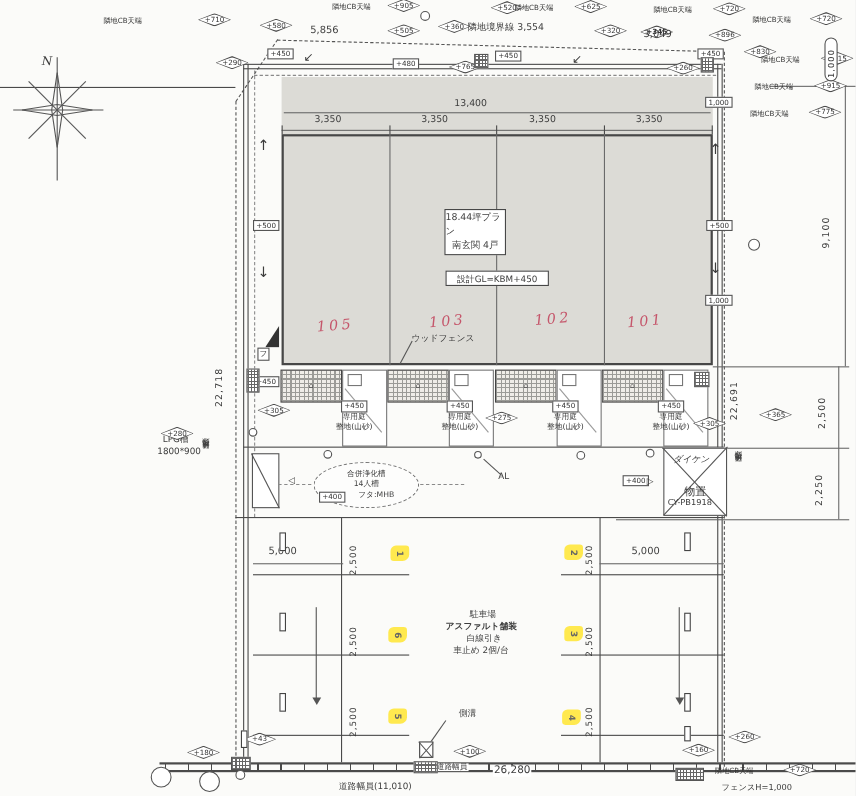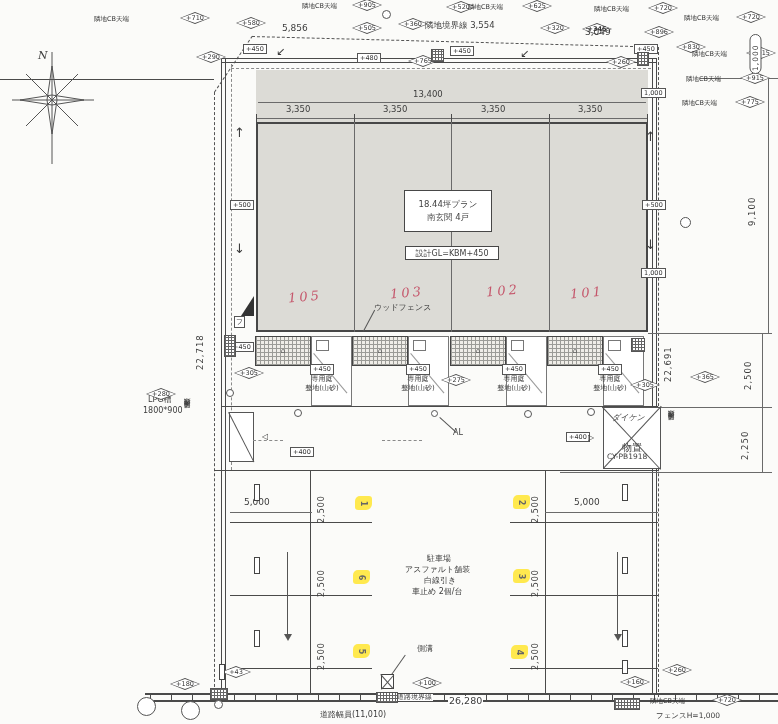--- a/index.html
+++ b/index.html
@@ -92,21 +92,21 @@
   <div class="vl" style="left:549px;top:122px;height:210px;background:#6a6a6a;"></div>
 
   <div class="hl" style="left:258px;top:102px;width:388px;background:#6a6a6a;"></div>
   <div class="hl" style="left:256px;top:118px;width:392px;background:#6a6a6a;"></div>
   <div class="vl" style="left:256px;top:114px;height:8px;"></div>
   <div class="vl" style="left:354px;top:114px;height:8px;"></div>
   <div class="vl" style="left:451px;top:114px;height:8px;"></div>
   <div class="vl" style="left:549px;top:114px;height:8px;"></div>
   <div class="vl" style="left:647px;top:114px;height:8px;"></div>
 
-  <div class="abs" style="left:404px;top:190px;width:88px;height:42px;border:1.5px solid #474747;background:#fff;display:flex;flex-direction:column;align-items:center;justify-content:center;font-size:8.5px;line-height:1.5;">
+  <div class="abs" style="left:404px;top:190px;width:56px;height:42px;border:1.5px solid #474747;background:#fff;display:flex;flex-direction:column;align-items:center;justify-content:center;font-size:8.5px;line-height:1.5;">
     <span>18.44坪プラン</span>
     <span>南玄関 4戸</span>
   </div>
   <div class="abs" style="left:405px;top:246px;width:94px;height:14px;border:1px solid #474747;background:#fff;display:flex;align-items:center;justify-content:center;font-size:8px;">
     <span>設計GL=KBM+450</span>
   </div>
 
   <div class="t" style="left:374px;top:304px;">ウッドフェンス</div>
   <div class="lead" style="left:363px;top:331px;width:24px;transform:rotate(-62deg);"></div>
 
@@ -141,20 +141,25 @@
   <div class="vl" style="left:762px;top:333px;height:139px;background:#6a6a6a;"></div>
   <div class="vl" style="left:768px;top:78px;height:255px;background:#6a6a6a;"></div>
   <div class="hl" style="left:700px;top:78px;width:78px;background:#6a6a6a;"></div>
 
   <div class="t" style="left:148px;top:396px;">LPG槽</div>
   <div class="t" style="left:143px;top:407px;">1800*900</div>
 
   <div class="abs" style="left:229px;top:412px;width:25px;height:50px;border:1px solid #555;background:#fff;"></div>
   <div class="lead" style="left:229px;top:412px;width:56px;transform:rotate(63deg);"></div>
 
+  <div class="abs" style="left:285px;top:420px;width:96px;height:42px;border:1.4px dashed #777;border-radius:50%;display:flex;flex-direction:column;align-items:center;justify-content:center;font-size:7px;line-height:1.3;background:rgba(255,255,255,.5);">
+    <span>合併浄化槽</span>
+    <span>14人槽</span>
+    <span style="margin-left:18px;">フタ:MHB</span>
+  </div>
   <div class="hdot" style="left:253px;top:440px;width:30px;"></div>
   <div class="hdot" style="left:382px;top:440px;width:40px;"></div>
 
   <div class="t" style="left:453px;top:429px;">AL</div>
   <div class="lead" style="left:440px;top:417px;width:22px;transform:rotate(42deg);"></div>
 
   <div class="abs" style="left:603px;top:407px;width:58px;height:62px;border:1.4px solid #555;background:#fff;"></div>
   <div class="lead" style="left:603px;top:407px;width:85px;transform:rotate(47deg);"></div>
   <div class="lead" style="left:603px;top:468px;width:85px;transform:rotate(-47deg);"></div>
   <div class="t" style="left:612px;top:414px;font-style:italic;">ダイケン</div>
@@ -166,36 +171,36 @@
   <div class="hl" style="left:230px;top:522px;width:142px;"></div>
   <div class="hl" style="left:510px;top:522px;width:148px;"></div>
   <div class="hl" style="left:230px;top:595px;width:142px;"></div>
   <div class="hl" style="left:510px;top:595px;width:148px;"></div>
   <div class="hl" style="left:230px;top:668px;width:142px;"></div>
   <div class="hl" style="left:510px;top:668px;width:148px;"></div>
   <div class="hl" style="left:230px;top:512px;width:82px;background:#6a6a6a;"></div>
   <div class="hl" style="left:545px;top:512px;width:113px;background:#6a6a6a;"></div>
 
   <div class="t" style="left:427px;top:555px;font-family:Liberation Serif, serif;">駐車場</div>
-  <div class="t" style="left:405px;top:566px;">アスファルト舗装</div>
+  <div class="t" style="left:405px;top:566px;font-weight:bold;">アスファルト舗装</div>
   <div class="t" style="left:424px;top:577px;">白線引き</div>
   <div class="t" style="left:412px;top:588px;">車止め 2個/台</div>
 
   <div class="t" style="left:417px;top:645px;">側溝</div>
   <div class="lead" style="left:390px;top:676px;width:26px;transform:rotate(-55deg);"></div>
   <div class="abs" style="left:381px;top:674px;width:13px;height:15px;border:1px solid #444;background:#fff;"></div>
   <div class="lead" style="left:381px;top:674px;width:19px;transform:rotate(49deg);"></div>
   <div class="lead" style="left:381px;top:689px;width:19px;transform:rotate(-49deg);"></div>
 
   <div class="hl" style="left:145px;top:693px;width:633px;height:2px;"></div>
   <div class="hl" style="left:145px;top:700px;width:633px;height:1.5px;"></div>
   <div class="roadticks" style="left:150px;top:694px;width:628px;height:6px;"></div>
-  <div class="t" style="left:396px;top:694px;font-size:7px;background:#fff;padding:0 1px;">道路境界線</div>
+  <div class="t" style="left:396px;top:694px;font-size:7px;background:#fff;padding:0 1px;">道路幅員</div>
   <div class="t" style="left:448px;top:696px;font-size:9.5px;background:#fff;padding:0 1px;">26,280</div>
-  <div class="t" style="left:320px;top:711px;">道路幅員(11,010)</div>
+  <div class="t" style="left:308px;top:711px;">道路幅員(11,010)</div>
   <div class="t" style="left:656px;top:712px;font-size:7.5px;">フェンスH=1,000</div>
 
   <div class="abs" style="left:241px;top:296px;width:13px;height:20px;background:#333;clip-path:polygon(0 100%,100% 0,100% 100%);"></div>
   <div class="abs" style="left:234px;top:316px;width:11px;height:12px;border:1px solid #555;font-size:7px;line-height:11px;text-align:center;background:#fff;"><span>フ</span></div>
 
 <div class="dia" style="left: 236px; top: 17px;">
       <i class="d1"></i>
       <i class="d2"></i>
       <span>+580</span>
     </div>

